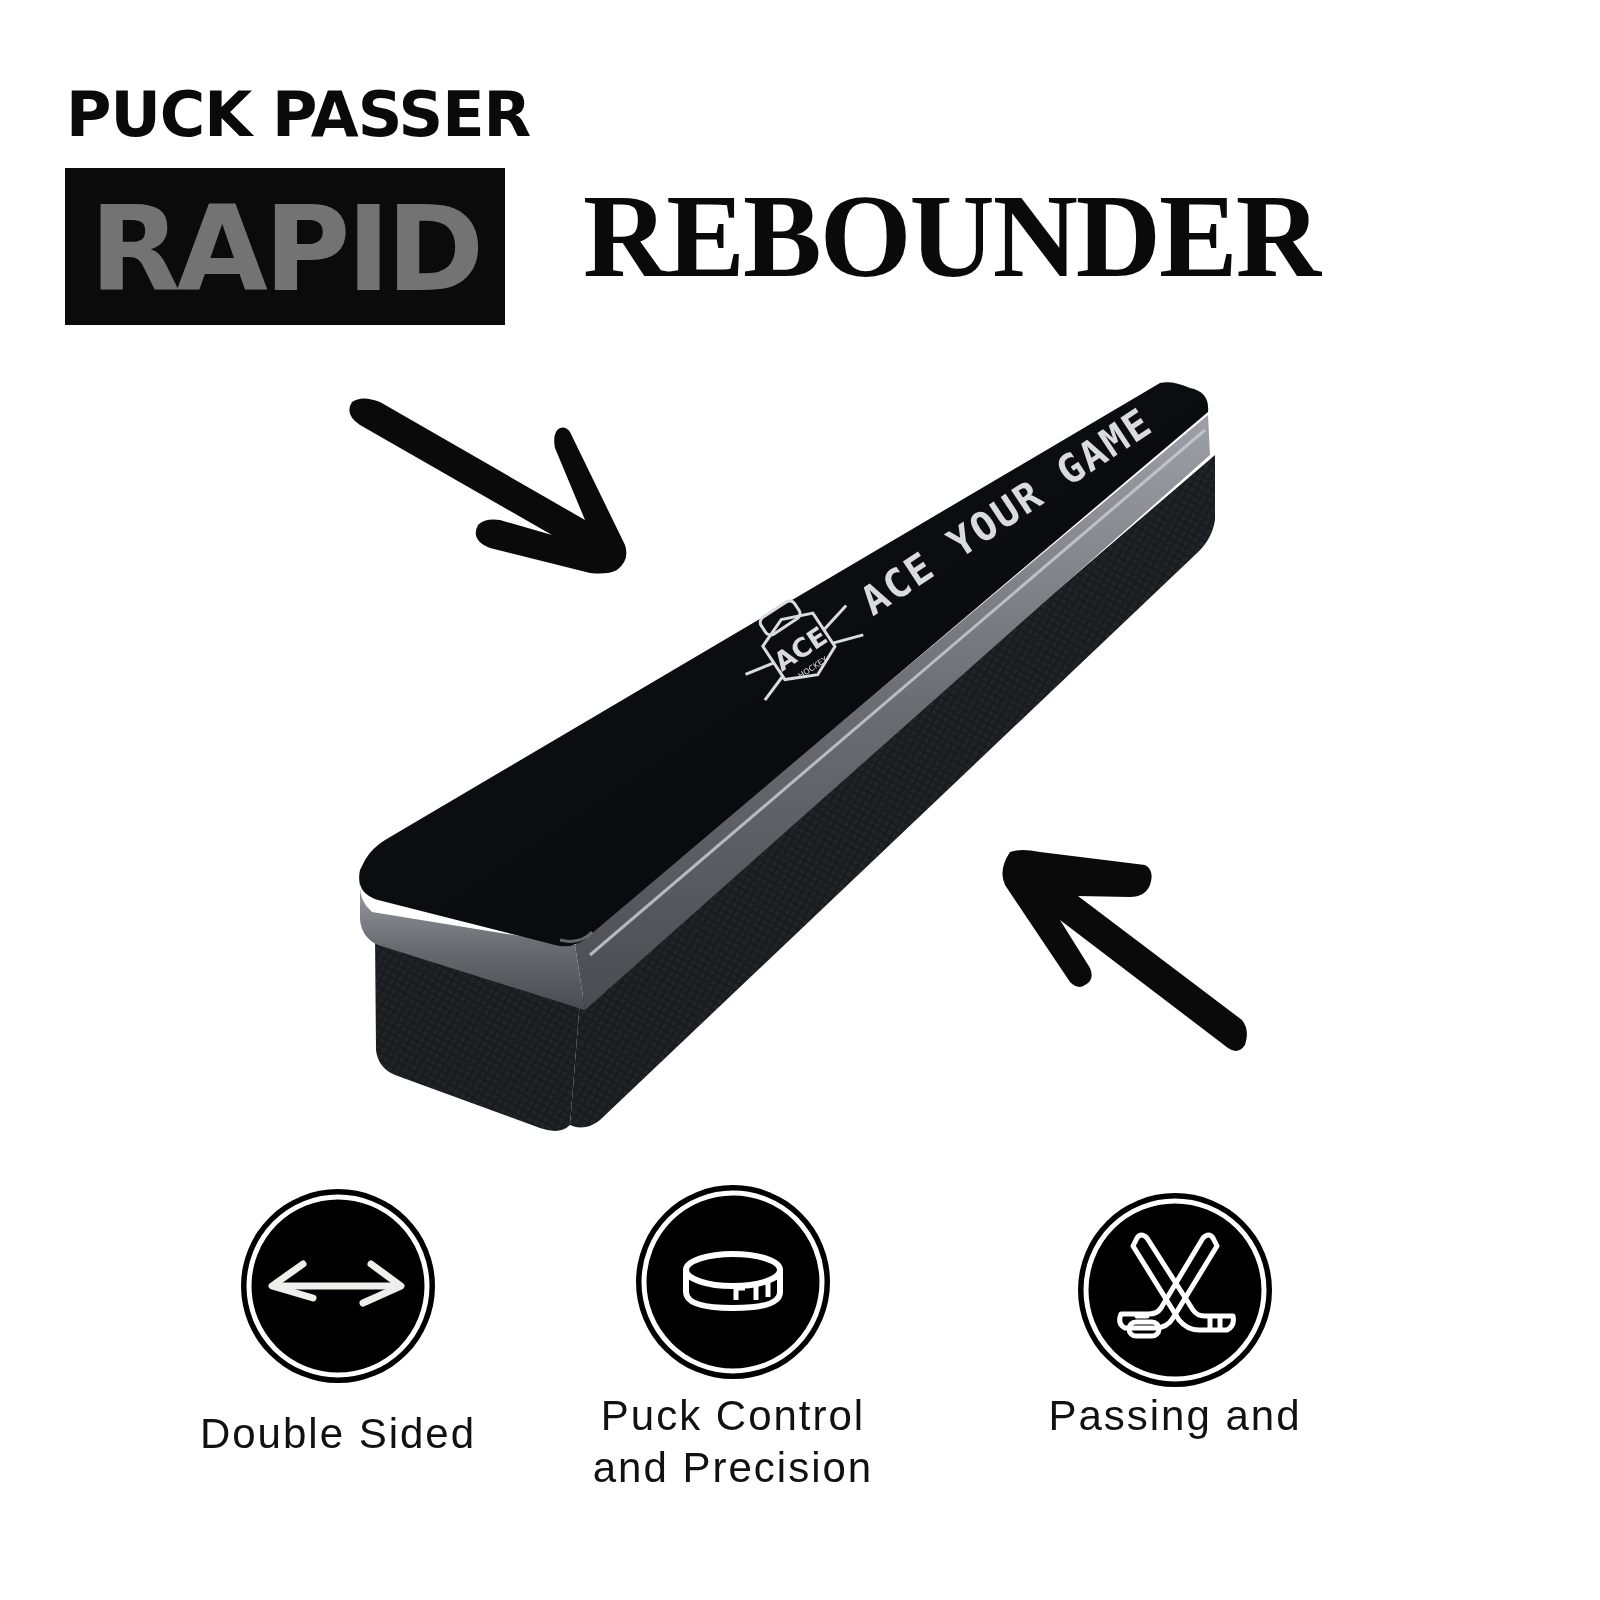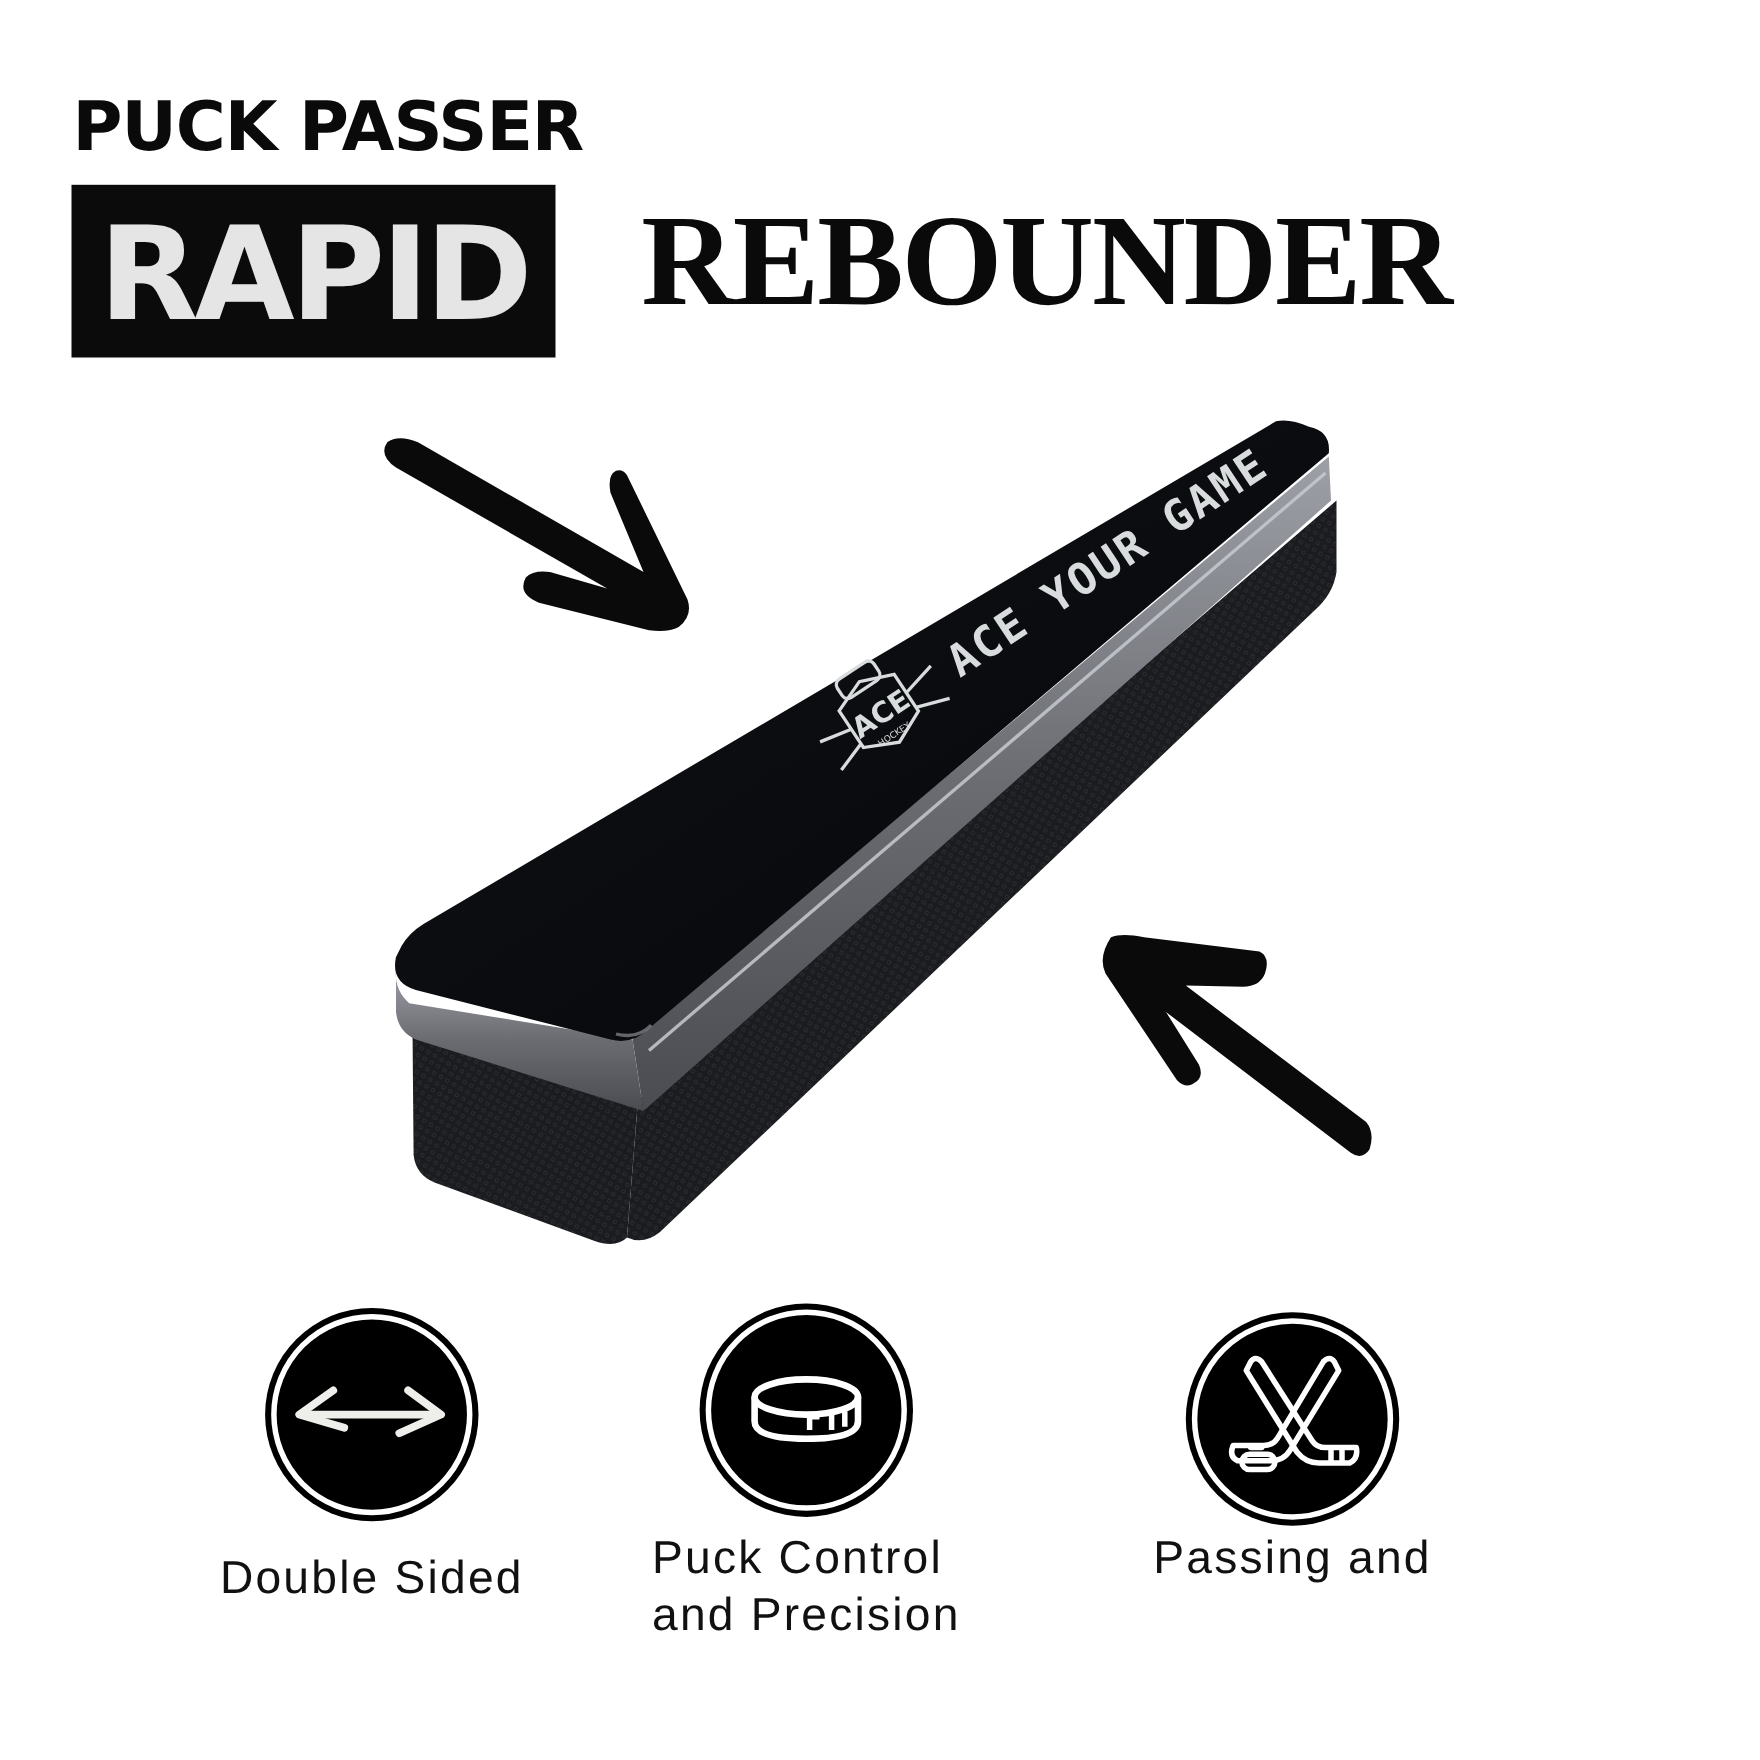--- a/index.html
+++ b/index.html
@@ -7,36 +7,36 @@
   .abs { position: absolute; }
   .headline-small {
     left: 66px; top: 84px; font-family: "DejaVu Sans", sans-serif; font-weight: bold;
     font-size: 62px; letter-spacing: -1px; color: #0a0a0a; line-height: 1; white-space: nowrap;
   }
   .rapid-box {
     left: 65px; top: 168px; width: 440px; height: 157px; background: #0b0b0b;
     display: flex; align-items: center; justify-content: center;
   }
   .rapid-text {
-    color: #e5e5e5; font-family: "DejaVu Sans", sans-serif; font-weight: bold;
+    color: #737373; font-family: "DejaVu Sans", sans-serif; font-weight: bold;
     font-size: 118px; letter-spacing: -4px; line-height: 1; margin-top: 4px;
   }
   .rebounder-text {
     left: 583px; top: 178px; color: #0a0a0a; font-family: Liberation Serif, serif; font-weight: bold;
     font-size: 118px; letter-spacing: -2px; line-height: 1; white-space: nowrap;
   }
   .product { left: 0; top: 0; width: 1600px; height: 1600px; }
   .arrow { left: 0; top: 0; width: 1600px; height: 1600px; pointer-events: none; }
   .feature {
     position: absolute; width: 420px; display: flex; flex-direction: column; align-items: center;
   }
   .badge { width: 200px; height: 200px; }
   .feature-label {
     font-family: "Liberation Sans", sans-serif; font-size: 42px; color: #111111;
-    text-align: left; line-height: 52px; letter-spacing: 2px;
+    text-align: center; line-height: 52px; letter-spacing: 2px;
   }
   .feature-label span { display: block; }
 </style>
 </head>
 <body>
 
 <div class="abs headline-small">PUCK PASSER</div>
 <div class="abs rapid-box">
   <span class="rapid-text">RAPID</span>
 </div>

